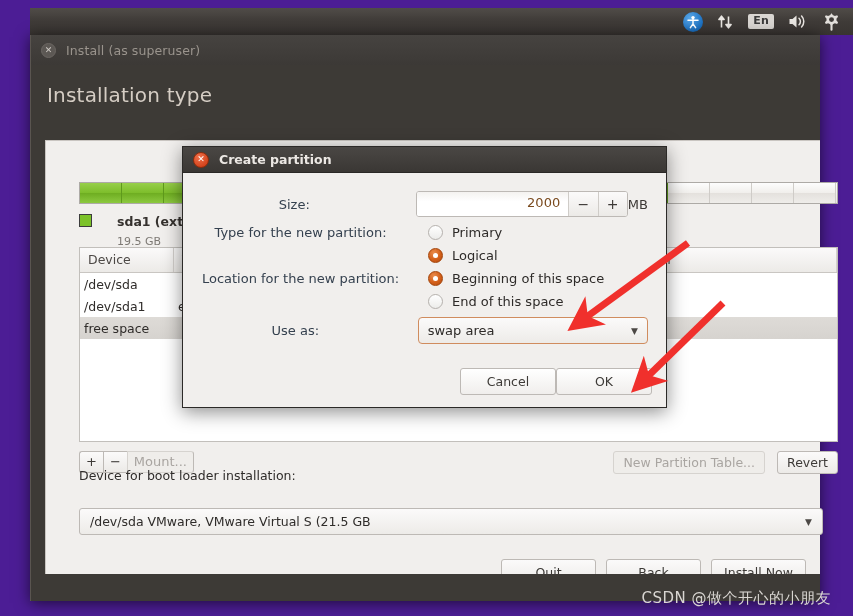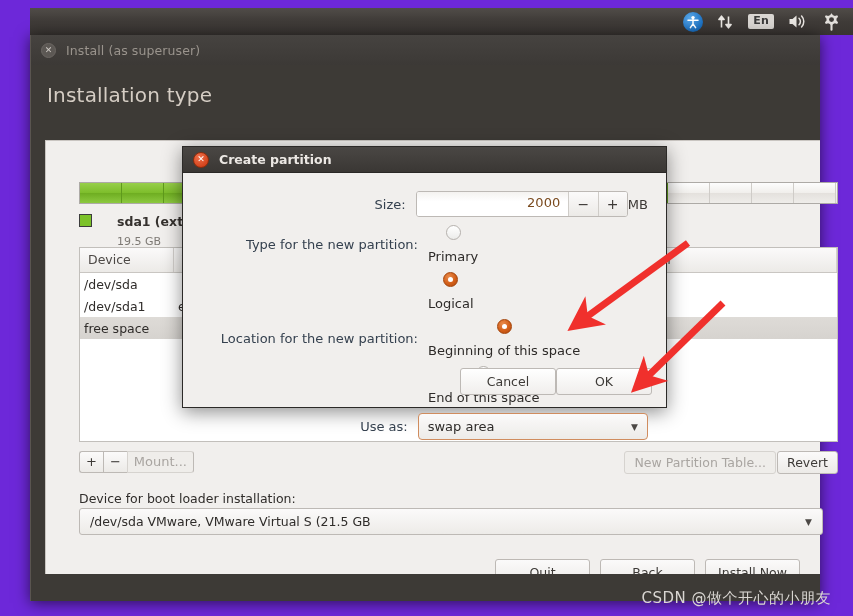--- a/index.html
+++ b/index.html
@@ -2,21 +2,21 @@
 <html><head>
 <meta charset="utf-8">
 <style>
   * { box-sizing: border-box; margin: 0; padding: 0; }
   html, body {
     width: 853px; height: 616px;
     background: #000;
     font-family: "DejaVu Sans", "Liberation Sans", sans-serif;
     overflow: hidden;
   }
-  #root { position: relative; width: 853px; height: 616px; background: #6d28d9; }
+  #root { position: relative; width: 853px; height: 616px; background: #4c1d95; }
 
   
   .top-panel {
     position: absolute; left: 30px; top: 8px;
     width: 823px; height: 27px;
     background: linear-gradient(to bottom, #504c48 0%, #3f3b38 50%, #383431 100%);
     display: flex; align-items: center; justify-content: flex-end;
     padding-right: 12px; gap: 14px;
   }
   .indicator { display: flex; align-items: center; justify-content: center; height: 22px; }
@@ -123,34 +123,34 @@
     font-family: inherit; line-height: 1.2;
   }
   .btn.sm { padding: 2px 6px; font-size: 13px; }
   .btn.dis { color: #a9a5a1; background: #efedea; border-color: #d6d3cf; }
   .grp { display: flex; }
   .grp .btn { border-radius: 0; border-right: none; }
   .grp .btn:first-child { border-radius: 3px 0 0 3px; }
   .grp .btn:last-child { border-radius: 0 3px 3px 0; border-right: 1px solid #bdb9b5; }
 
   .boot-label {
-    position: absolute; left: 33px; top: 350px;
+    position: absolute; left: 33px; top: 327px;
     font-size: 12.5px; color: #2f2c2a;
   }
   .boot-combo {
     position: absolute; left: 33px; top: 367px; width: 744px; height: 27px;
     border: 1px solid #bdb9b5; border-radius: 3px;
     background: linear-gradient(to bottom, #fbfafa, #edebe8);
     display: flex; align-items: center; padding: 0 10px;
     font-size: 12.5px; color: #2f2c2a; gap: 20px;
   }
   .caret { margin-left: auto; font-size: 9px; color: #4c4845; }
 
   .bottom-btns {
-    position: absolute; right: 20px; top: 418px; display: flex; gap: 10px;
+    position: absolute; right: 14px; top: 418px; display: flex; gap: 10px;
   }
   .bottom-btns .btn { min-width: 95px; text-align: center; padding: 5px 12px; }
 
   
   .dlg {
     position: absolute; left: 182px; top: 146px;
     width: 485px; height: 262px;
     background: #f1efed;
     border: 1px solid #2c2a28;
     box-shadow: 0 4px 18px rgba(0,0,0,.45);
@@ -165,42 +165,42 @@
     background: radial-gradient(circle at 35% 28%, #f0704a, #d2431c 75%, #a8330f);
     border: 1px solid #8f2c0c;
     display: flex; align-items: center; justify-content: center;
     color: #fff; font-size: 9px; line-height: 1;
   }
   .dlg-title-text { color: #ece8e4; font-size: 12.5px; font-weight: bold; }
   .dlg-body { padding: 18px 18px 0 0; }
 
   .row { display: flex; align-items: center; margin-bottom: 8px; }
   .row-label {
-    width: 245px; text-align: right; padding-right: 10px;
+    width: 245px; text-align: center; padding-right: 10px;
     font-size: 13px; color: #35414f;
   }
   .spin {
     display: flex; align-items: stretch; height: 26px;
     border: 1px solid #bdb9b5; border-radius: 3px; overflow: hidden;
     background: #fff;
   }
   .spin-field {
     width: 160px; text-align: right; padding: 3px 8px 0 0;
     font-size: 13px; color: #7a4a1e;
     background: linear-gradient(to bottom, #f4f2f0, #ffffff 40%);
   }
   .spin-btn {
     width: 31px; display: flex; align-items: center; justify-content: center;
     border-left: 1px solid #cfccc8;
     background: linear-gradient(to bottom, #fbfafa, #eceae7);
     font-size: 14px; color: #3d3a37;
   }
   .unit { font-size: 13px; color: #3c3835; }
 
-  .radio { display: flex; align-items: center; gap: 9px; flex-direction: column; }
+  .radio { display: flex; align-items: center; gap: 9px; }
   .rb {
     width: 15px; height: 15px; border-radius: 50%;
     border: 1px solid #b5b1ad;
     background: linear-gradient(to bottom, #ffffff, #ececea);
     display: flex; align-items: center; justify-content: center;
     flex: none;
   }
   .rb.on {
     background: radial-gradient(circle at 38% 30%, #e98c4d 0%, #d35f19 55%, #b14a10 100%);
     border-color: #a34208;
@@ -349,21 +349,21 @@
       </div>
 
       <div class="tools">
         <div style="display:flex;align-items:center;gap:0;float:left">
           <div class="grp">
             <button class="btn sm">+</button>
             <button class="btn sm">−</button>
             <button class="btn sm dis">Mount...</button>
           </div>
         </div>
-        <div style="display:flex;gap:1px;float:right">
+        <div style="display:flex;gap:12px;float:right">
           <button class="btn dis">New Partition Table...</button>
           <button class="btn">Revert</button>
         </div>
       </div>
 
       <div class="boot-label">Device for boot loader installation:</div>
       <div class="boot-combo">
         <span>/dev/sda   VMware, VMware Virtual S (21.5 GB</span>
         <span class="caret">▼</span>
       </div>

